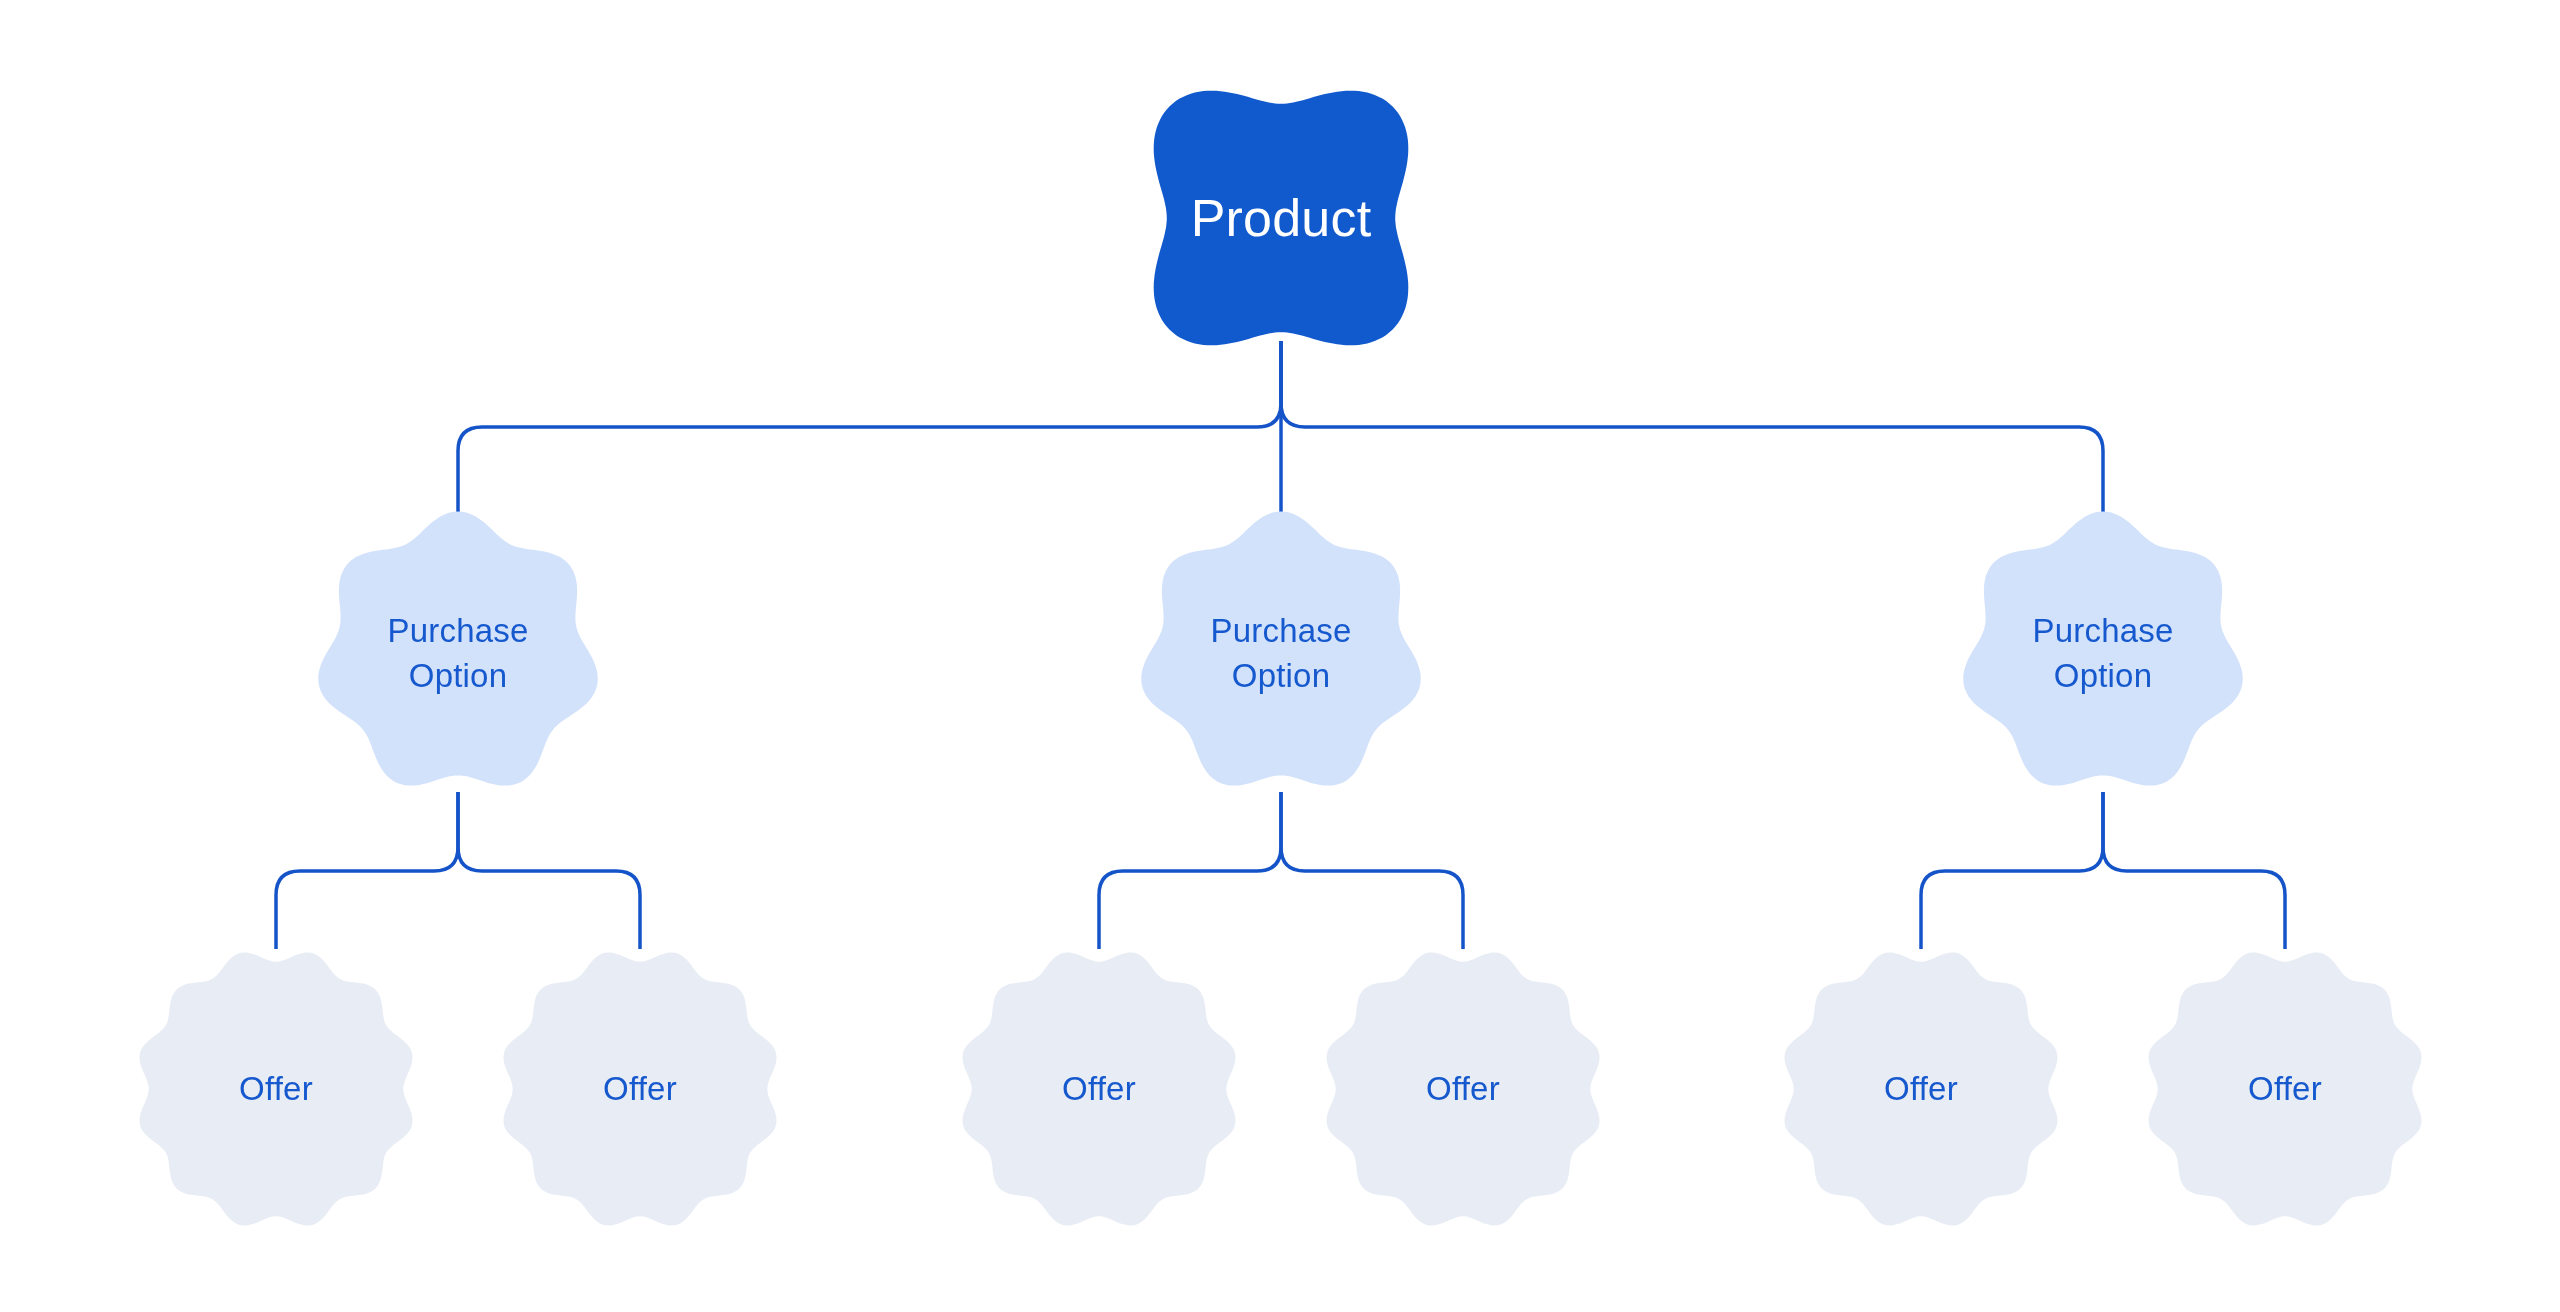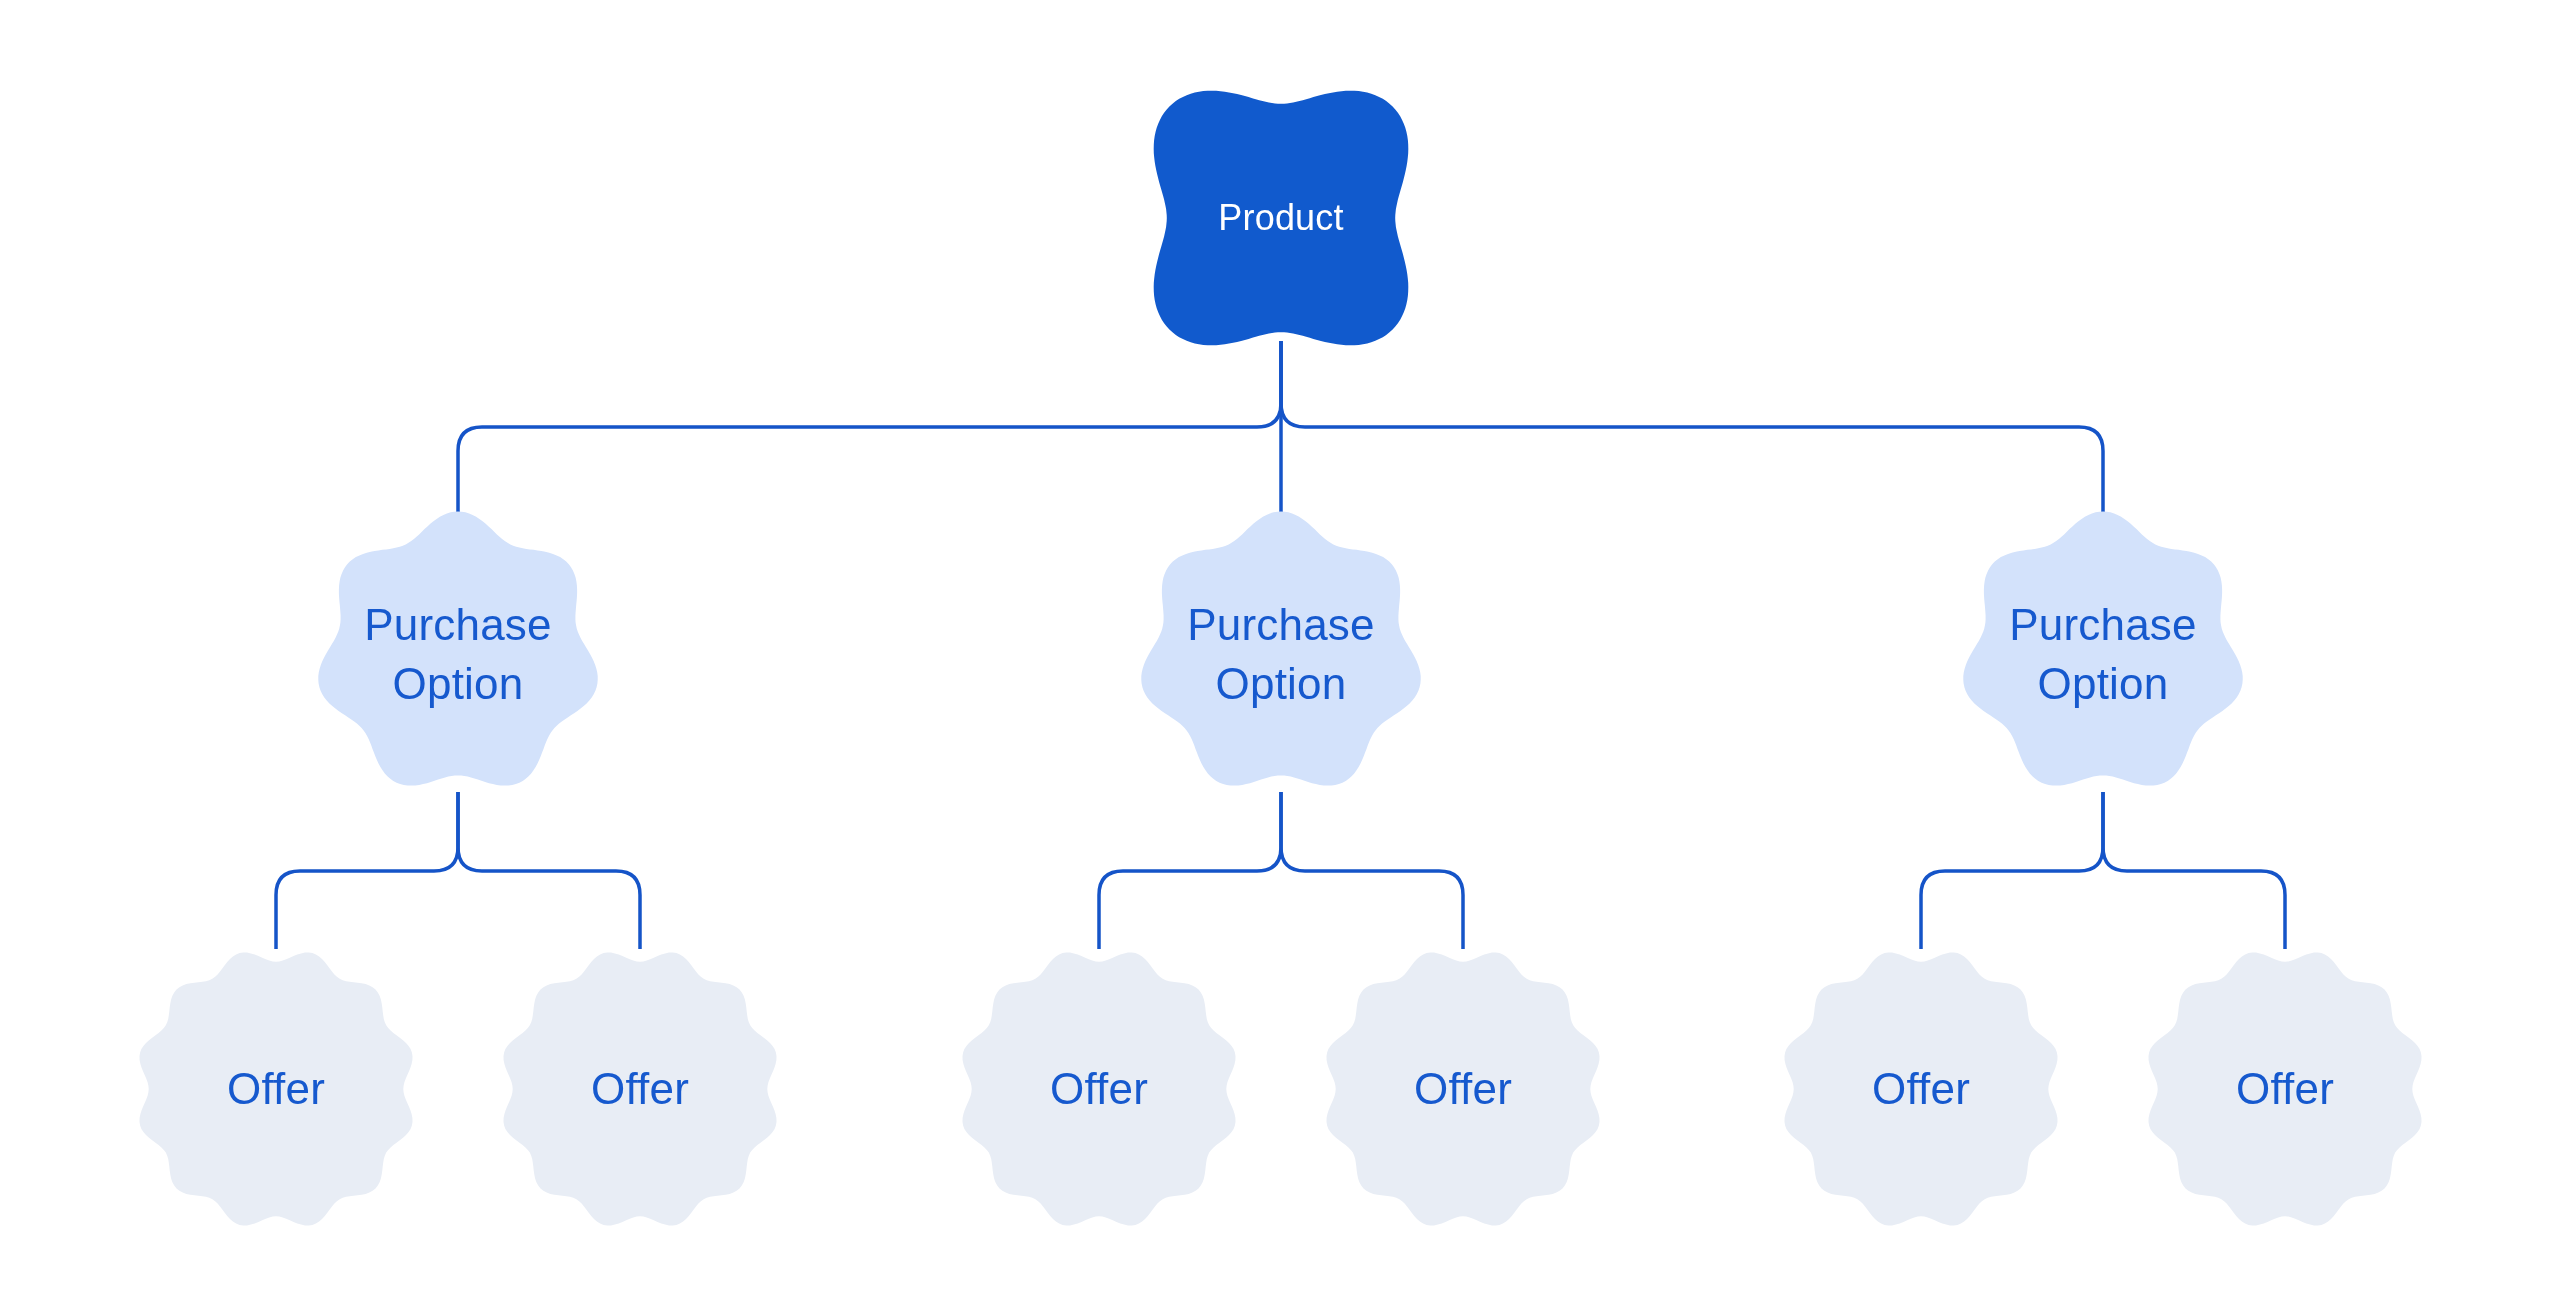--- a/index.html
+++ b/index.html
@@ -33,30 +33,30 @@
     width: 100%;
     height: 100%;
   }
   .label {
     position: absolute;
     inset: 0;
     display: flex;
     align-items: center;
     justify-content: center;
     text-align: center;
-    font-size: 44px;
+    font-size: 33px;
     line-height: 1.35;
     font-weight: 500;
     letter-spacing: 0.2px;
     color: var(--text-blue, #1659CE);
   }
   .label .inner-width { max-width: 240px; }
   .product-label {
     color: #ffffff;
-    font-size: 36px;
+    font-size: 52px;
   }
 </style>
 </head>
 <body>
 
 <div class="canvas">
 
   <svg id="connectors">
       <path d="M 1281 341 L 1281 403 Q 1281 427 1257 427 L 482 427 Q 458 427 458 451 L 458 514" fill="none" stroke="#1554C8" stroke-width="3.5"></path>
       <path d="M 1281 341 L 1281 403 Q 1281 427 1305 427 L 2079 427 Q 2103 427 2103 451 L 2103 514" fill="none" stroke="#1554C8" stroke-width="3.5"></path>

